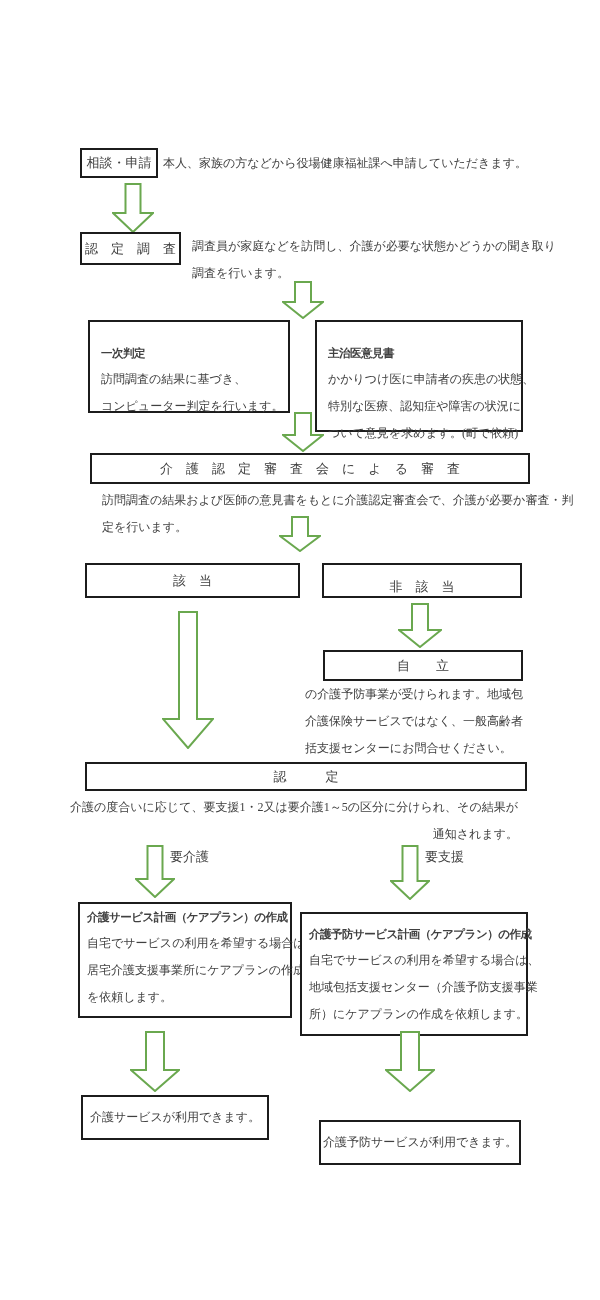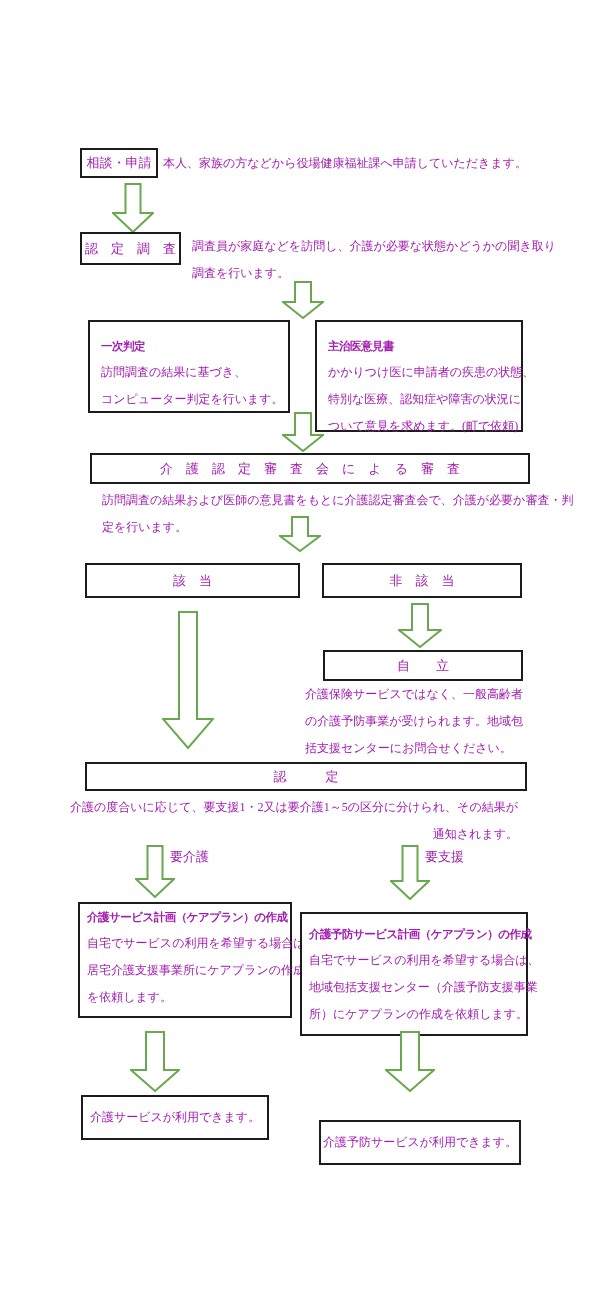--- a/index.html
+++ b/index.html
@@ -1,28 +1,28 @@
 <!DOCTYPE html>
 <html><head>
 <meta charset="utf-8">
 <style>
   html,body{margin:0;padding:0;background:#ffffff;}
   .canvas{
     position:relative;width:600px;height:1300px;background:#ffffff;overflow:hidden;
-    font-family:"Liberation Serif","DejaVu Serif",serif;color:#a21caf;
+    font-family:"Liberation Serif","DejaVu Serif",serif;color:#404040;
     --green:#6aa84f;--line:#1c1c1c;
   }
   .box{
     position:absolute;border:2px solid var(--line);background:#fff;box-sizing:border-box;
     display:flex;align-items:center;justify-content:center;
   }
   .box .lbl{font-size:13px;white-space:nowrap;}
   .contentbox{
     position:absolute;border:2px solid var(--line);background:#fff;box-sizing:border-box;
-    padding:11px 11px;
+    padding:18px 11px;
   }
   .contentbox .title{
     font-family:"Liberation Sans","DejaVu Sans",sans-serif;
     font-weight:bold;font-size:11.5px;letter-spacing:-0.5px;
     line-height:26px;white-space:nowrap;
   }
   .contentbox .line{font-size:12px;line-height:27px;white-space:nowrap;}
   .txt{position:absolute;font-size:12px;line-height:27px;white-space:nowrap;}
   .arrow{position:absolute;}
   .arrow polygon{fill:#ffffff;stroke:var(--green);stroke-width:2;stroke-linejoin:miter;}
@@ -79,37 +79,37 @@
     <div>定を行います。</div>
   </div>
 
   <svg class="arrow" style="left:279px;top:516px;" width="42" height="36">
     <polygon points="13,1 29,1 29,20 41,20 21,35 1,20 13,20"></polygon>
   </svg>
 
   <div class="box" style="left:85px;top:563px;width:215px;height:35px;">
     <span class="lbl">該　当</span>
   </div>
-  <div class="box" style="left:322px;top:563px;width:200px;height:35px;">
+  <div class="box" style="left:322px;top:563px;width:200px;height:35px;align-items:flex-end;">
     <span class="lbl">非　該　当</span>
   </div>
 
   <svg class="arrow" style="left:162px;top:611px;" width="52" height="138">
     <polygon points="17,1 35,1 35,108 51,108 26,137 1,108 17,108"></polygon>
   </svg>
   <svg class="arrow" style="left:398px;top:603px;" width="44" height="45">
     <polygon points="14,1 30,1 30,27 43,27 22,44 1,27 14,27"></polygon>
   </svg>
 
   <div class="box" style="left:323px;top:650px;width:200px;height:31px;">
     <span class="lbl">自　　立</span>
   </div>
   <div class="txt" style="left:305px;top:681px;">
+    <div>の介護予防事業が受けられます。地域包</div>
     <div>介護保険サービスではなく、一般高齢者</div>
-    <div>の介護予防事業が受けられます。地域包</div>
     <div>括支援センターにお問合せください。</div>
   </div>
 
   <div class="box" style="left:85px;top:762px;width:442px;height:29px;">
     <span class="lbl">認　　　定</span>
   </div>
   <div class="txt" style="left:70px;top:794px;text-align:right;">
     <div>介護の度合いに応じて、要支援1・2又は要介護1～5の区分に分けられ、その結果が</div>
     <div>通知されます。</div>
   </div>

